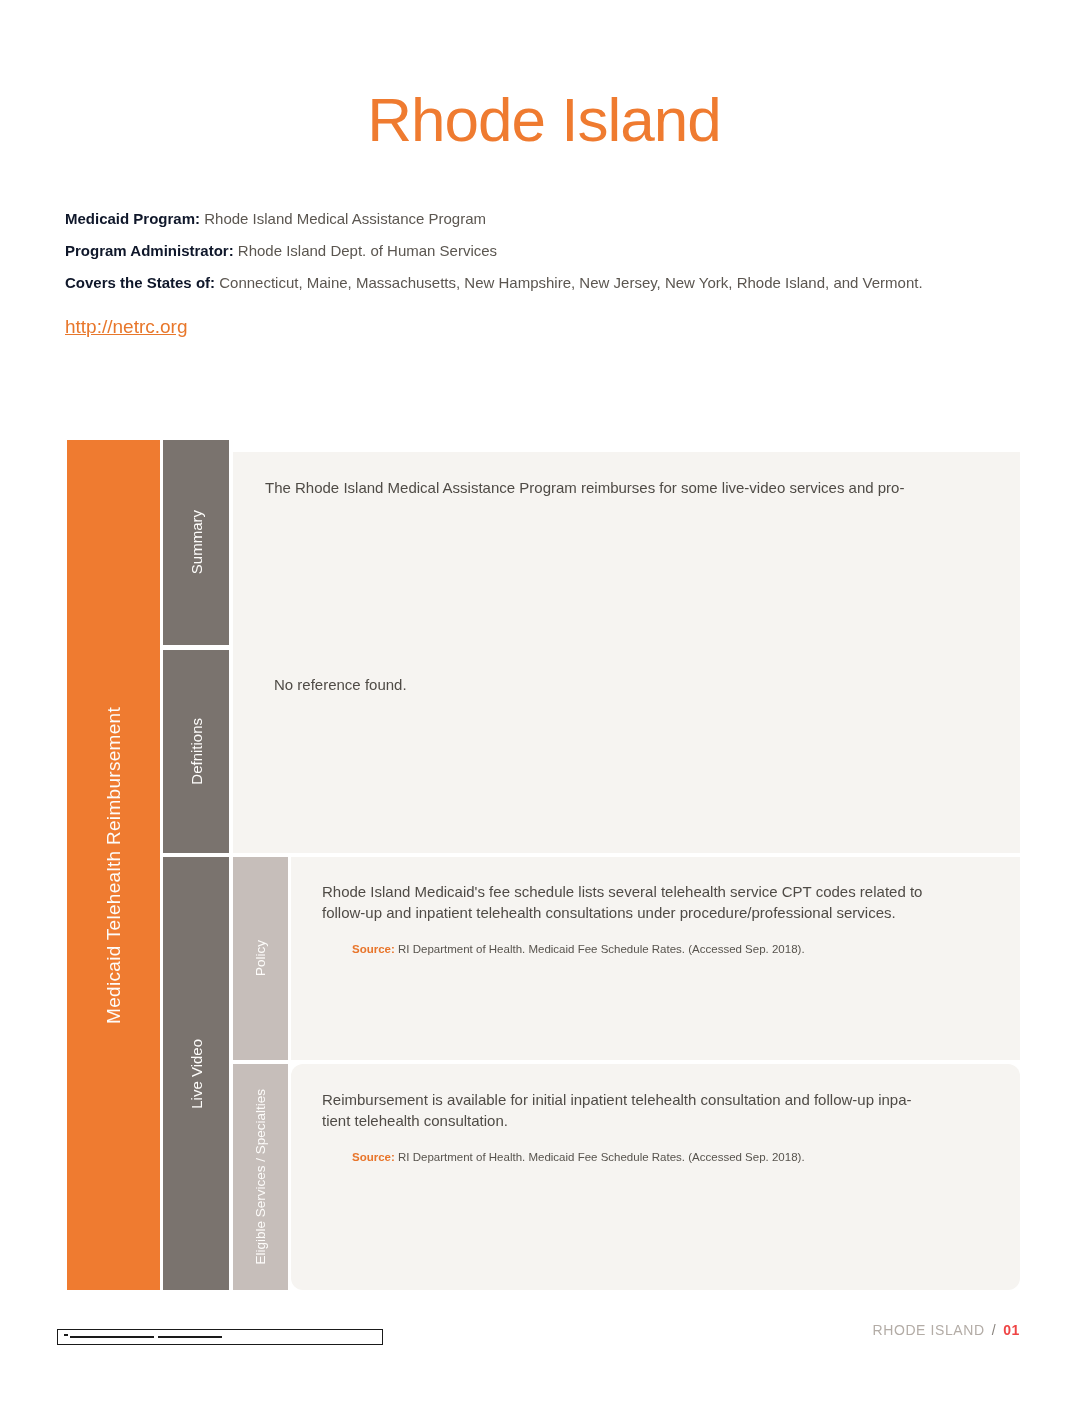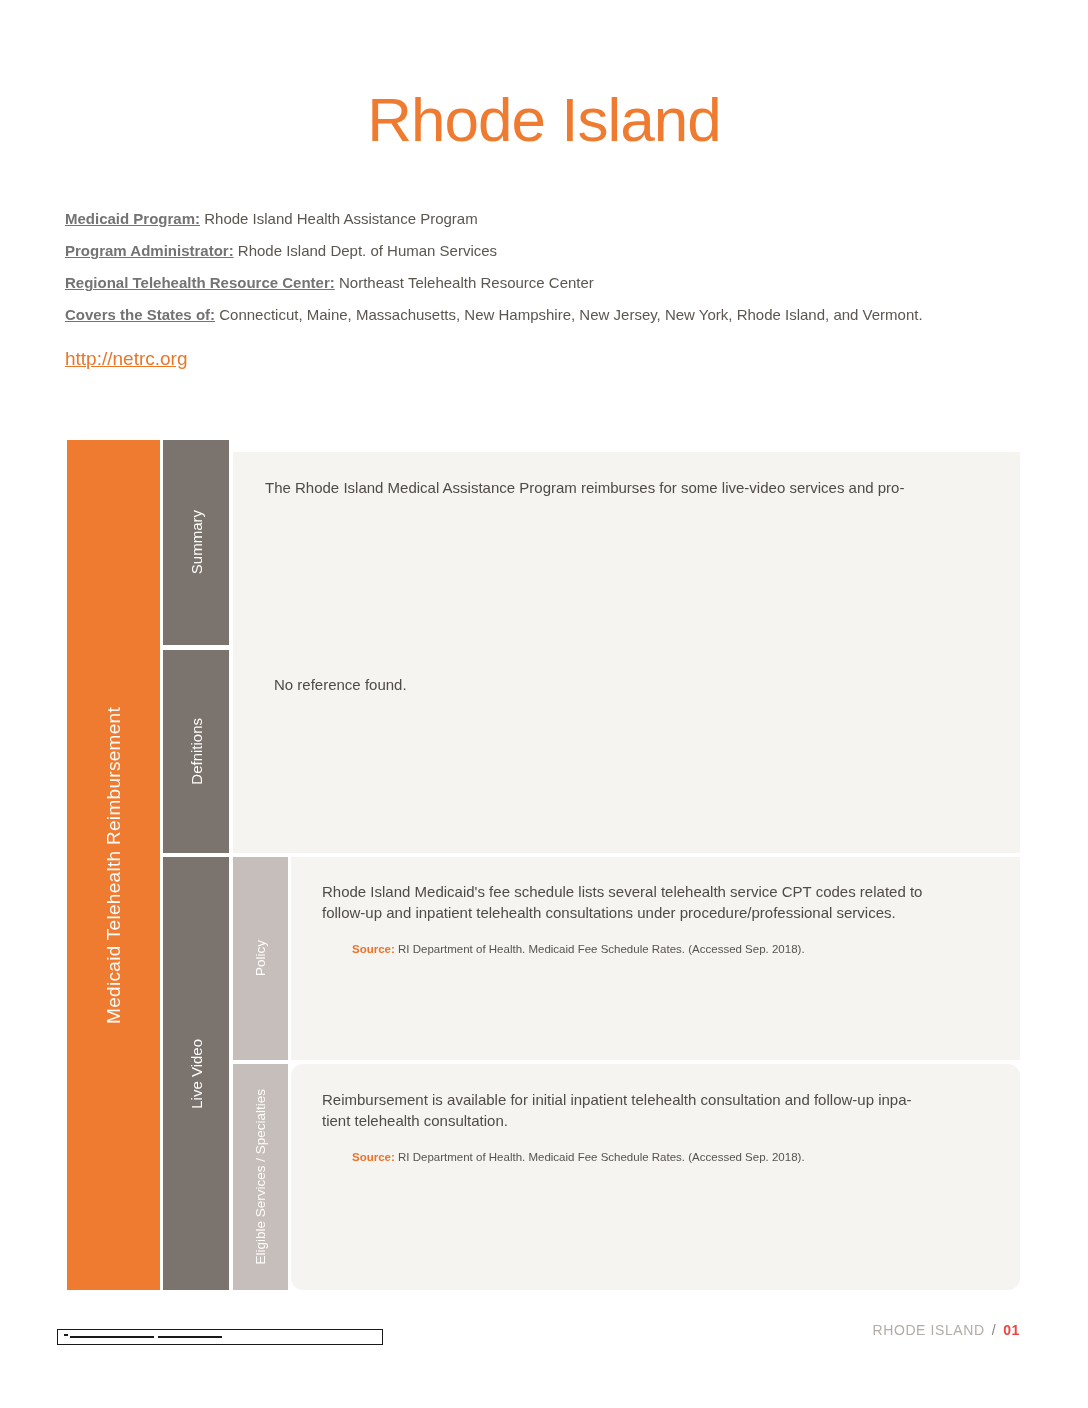--- a/index.html
+++ b/index.html
@@ -11,21 +11,21 @@
   
   .page-title {
     position:absolute; top:84px; left:0; width:100%; margin:0;
     text-align:center; font-size:62px; font-weight:400; letter-spacing:-1px;
     color:#EF7B30;
   }
 
   
   .info-block { position:absolute; left:65px; top:208px; width:890px; }
   .info-row { margin:0 0 10px 0; font-size:15px; line-height:22px; color:#5B5650; }
-  .info-row b { color:#737373; font-weight:bold;text-decoration:underline; }
+  .info-row b { color:#0f172a; font-weight:bold; }
   .covers-row { max-width:890px; }
   .net-link {
     display:inline-block; margin-top:12px; font-size:19px; color:#E8772B;
     text-decoration:underline; cursor:pointer;
   }
 
   
   .cell { position:absolute; }
   .orange-col { left:67px; top:440px; width:93px; height:850px; background:#EF7B30;
     display:flex; align-items:center; justify-content:center; }
@@ -77,29 +77,25 @@
 </head>
 <body>
 
 <div class="page">
 
   <h1 class="page-title">Rhode Island</h1>
 
   <div class="info-block">
     <p class="info-row">
       <b>Medicaid Program:</b>
-      <span>Rhode Island Health Assistance Program</span>
+      <span>Rhode Island Medical Assistance Program</span>
     </p>
     <p class="info-row">
       <b>Program Administrator:</b>
       <span>Rhode Island Dept. of Human Services</span>
-    </p>
-    <p class="info-row">
-      <b>Regional Telehealth Resource Center:</b>
-      <span>Northeast Telehealth Resource Center</span>
     </p>
     <p class="info-row covers-row">
       <b>Covers the States of:</b>
       <span>Connecticut, Maine, Massachusetts, New Hampshire, New Jersey, New York, Rhode Island, and Vermont.</span>
     </p>
     <a class="net-link">http://netrc.org</a>
   </div>
 
   <div class="cell orange-col">
     <span class="vtext vtext-big">Medicaid Telehealth Reimbursement</span>

